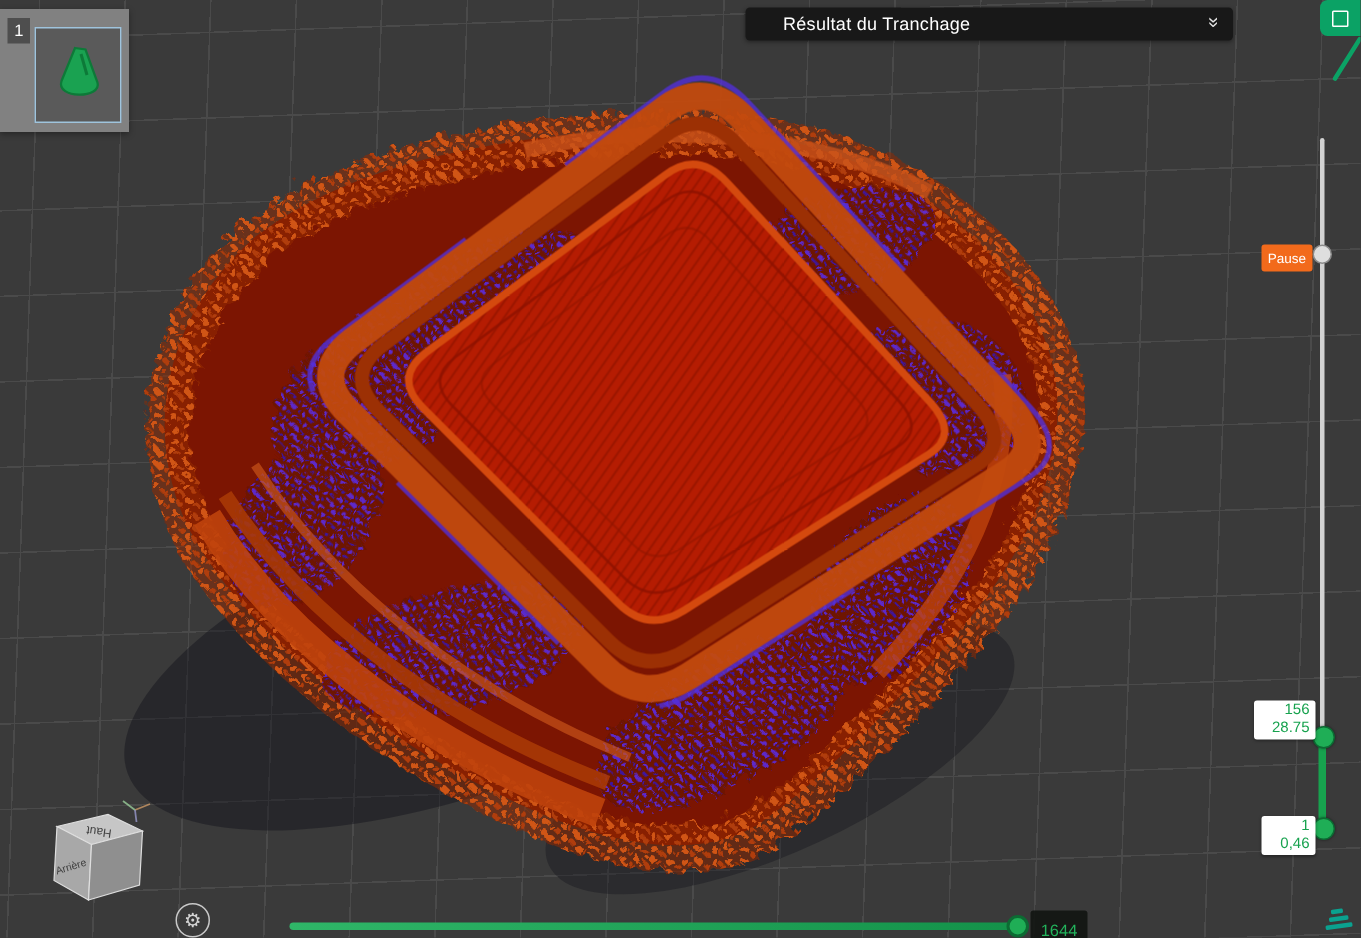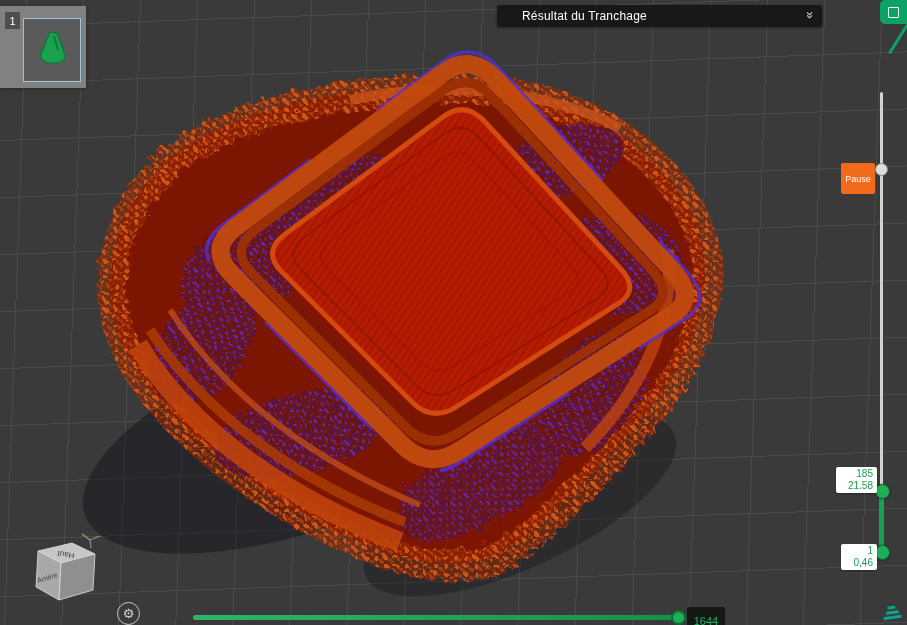--- a/index.html
+++ b/index.html
@@ -61,21 +61,21 @@
     background:#dedede;border:1px solid #8a8a8a;z-index:7;cursor:pointer;
   }
   .vlabel{
     position:absolute;background:#ffffff;border-radius:2px;z-index:7;
     color:#17a24e;font-size:10px;line-height:12px;text-align:right;
     padding:1px 4px;box-shadow:0 1px 2px rgba(0,0,0,.35);
   }
   .vlabel.upper{left:836px;top:467px;width:33px;}
   .vlabel.lower{left:841px;top:544px;width:28px;}
   .pause-chip{
-    position:absolute;left:841px;top:163px;width:34px;height:31px;z-index:7;
+    position:absolute;left:841px;top:163px;width:34px;height:18px;z-index:7;
     background:#f26a1b;color:#fff;font-size:9px;border-radius:2px;
     display:flex;align-items:center;justify-content:center;cursor:pointer;
   }
 
   
   .htrack{position:absolute;left:193px;top:615px;width:490px;height:5px;border-radius:3px;
     background:linear-gradient(90deg,#2fb668,#139149);z-index:5;}
   .hhandle{position:absolute;left:671px;top:610px;width:15px;height:15px;border-radius:50%;
     background:#1fae56;border:2px solid #0c6b33;z-index:6;cursor:grab;box-sizing:border-box;}
   .hvalue{
@@ -201,22 +201,22 @@
   </div>
 </div>
 
 <div class="vtrack"></div>
 <div class="vtrack-green"></div>
 <div class="marker"></div>
 <div class="pause-chip">Pause</div>
 <div class="handle top"></div>
 <div class="handle bottom"></div>
 <div class="vlabel upper">
-  <div>185</div>
-  <div>21.58</div>
+  <div>156</div>
+  <div>28.75</div>
 </div>
 <div class="vlabel lower">
   <div>1</div>
   <div>0,46</div>
 </div>
 
 <div class="htrack"></div>
 <div class="hhandle"></div>
 <div class="hvalue">1644</div>
 

